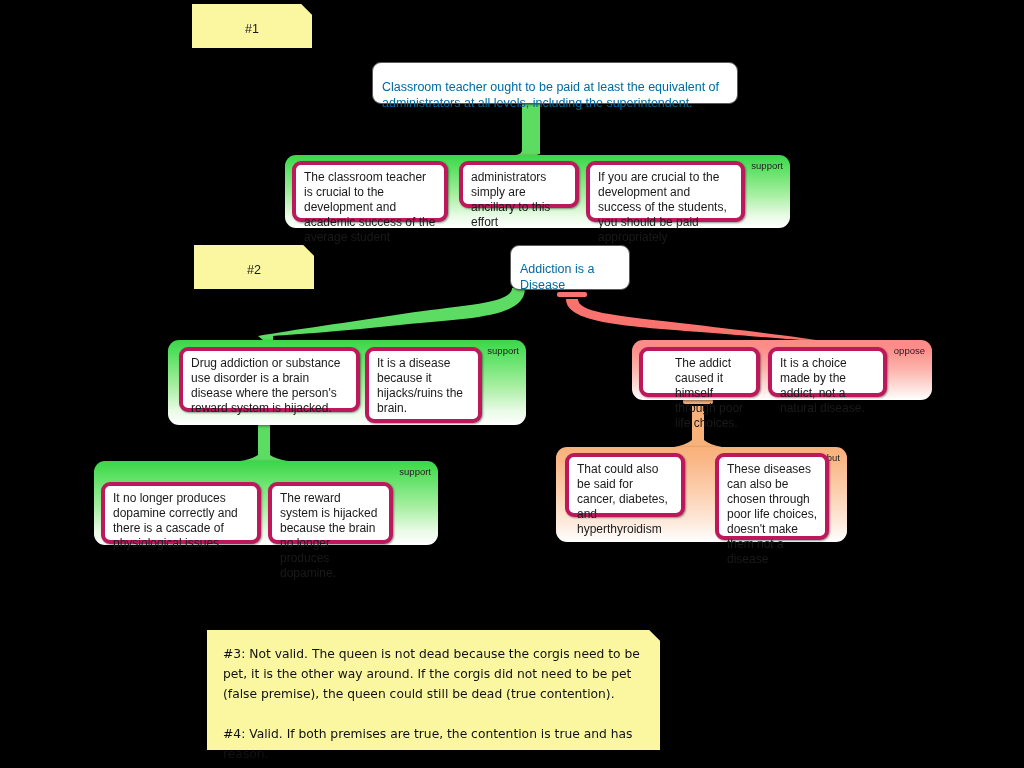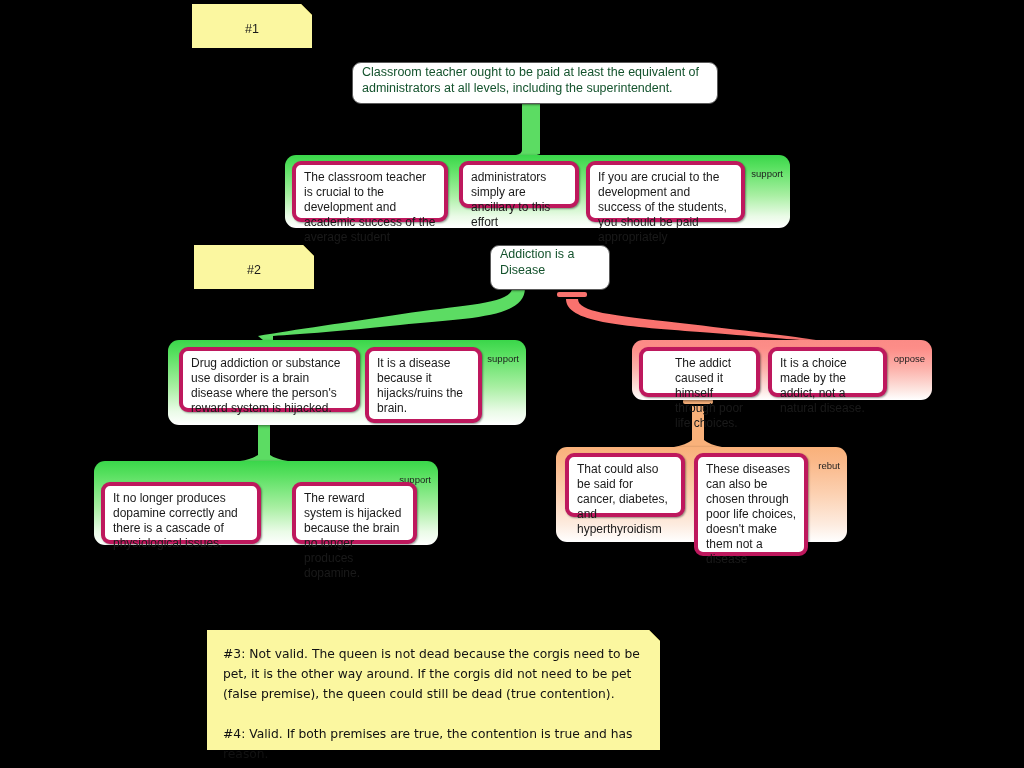--- a/index.html
+++ b/index.html
@@ -33,25 +33,26 @@
     pointer-events: none;
   }
 
   
   .claim {
     position: absolute;
     background: #ffffff;
     border: 1px solid #5a5a5a;
     border-radius: 9px;
     box-sizing: border-box;
-    color: #14532d;
+    color: #0369a1;
     font-size: 12.5px;
     line-height: 15.5px;
-    padding: 1px 9px 6px 9px;
+    padding: 16px 9px 6px 9px;
     box-shadow: 1px 1px 2px rgba(0,0,0,0.45);
+    margin-left: 20px;
   }
   .claim.big {
     font-size: 12.5px;
     line-height: 16px;
   }
 
   
   .group {
     position: absolute;
     border-radius: 11px;
@@ -63,21 +64,21 @@
   }
   .group.oppose {
     background: linear-gradient(to bottom, #fb8b86 0%, #fd8d88 14%, #fcb2ab 48%, #fde4df 82%, #ffffff 100%);
   }
   .group.rebut {
     background: linear-gradient(to bottom, #f9b17a 0%, #fab787 14%, #fcd0b0 48%, #fdece0 82%, #ffffff 100%);
   }
 
   .group-label {
     position: absolute;
-    top: 13px;
+    top: 5px;
     right: 7px;
     font-size: 9.5px;
     line-height: 11px;
     color: #1d1d1d;
   }
 
   
   .reason {
     position: absolute;
     background: #ffffff;
@@ -193,41 +194,41 @@
   <div class="reason" style="left:365px; top:347px; width:117px; height:76px;">
     <span>It is a disease because it hijacks/ruins the brain.</span>
   </div>
 
   <div class="group support" style="left:94px; top:461px; width:344px; height:84px;">
     <span class="group-label">support</span>
   </div>
   <div class="reason" style="left:101px; top:482px; width:160px; height:62px;">
     <span>It no longer produces dopamine correctly and there is a cascade of physiological issues.</span>
   </div>
-  <div class="reason" style="left:268px; top:482px; width:125px; height:62px;margin-left:24px;">
+  <div class="reason" style="left:268px; top:482px; width:125px; height:62px;">
     <span>The reward system is hijacked because the brain no longer produces dopamine.</span>
   </div>
 
   <div class="group oppose" style="left:632px; top:340px; width:300px; height:60px;">
     <span class="group-label">oppose</span>
   </div>
   <div class="reason" style="left:639px; top:347px; width:121px; height:50px;padding-left:32px;">
     <span>The addict caused it himself through poor life choices.</span>
   </div>
   <div class="reason" style="left:768px; top:347px; width:119px; height:50px;">
     <span>It is a choice made by the addict, not a natural disease.</span>
   </div>
 
   <div class="group rebut" style="left:556px; top:447px; width:291px; height:95px;">
     <span class="group-label">rebut</span>
   </div>
   <div class="reason" style="left:565px; top:453px; width:120px; height:64px;">
     <span>That could also be said for cancer, diabetes, and hyperthyroidism</span>
   </div>
-  <div class="reason" style="left:694px; top:453px; width:114px; height:103px;">
+  <div class="reason" style="left:715px; top:453px; width:114px; height:87px;">
     <span>These diseases can also be chosen through poor life choices, doesn't make them not a disease</span>
   </div>
 
   <div class="sticky" style="left:207px; top:630px; width:453px; height:120px;">
     <div class="fold"></div>
     <div class="sticky-body">#3: Not valid. The queen is not dead because the corgis need to be pet, it is the other way around. If the corgis did not need to be pet (false premise), the queen could still be dead (true contention).
 
 #4: Valid. If both premises are true, the contention is true and has reason.</div>
   </div>
 

